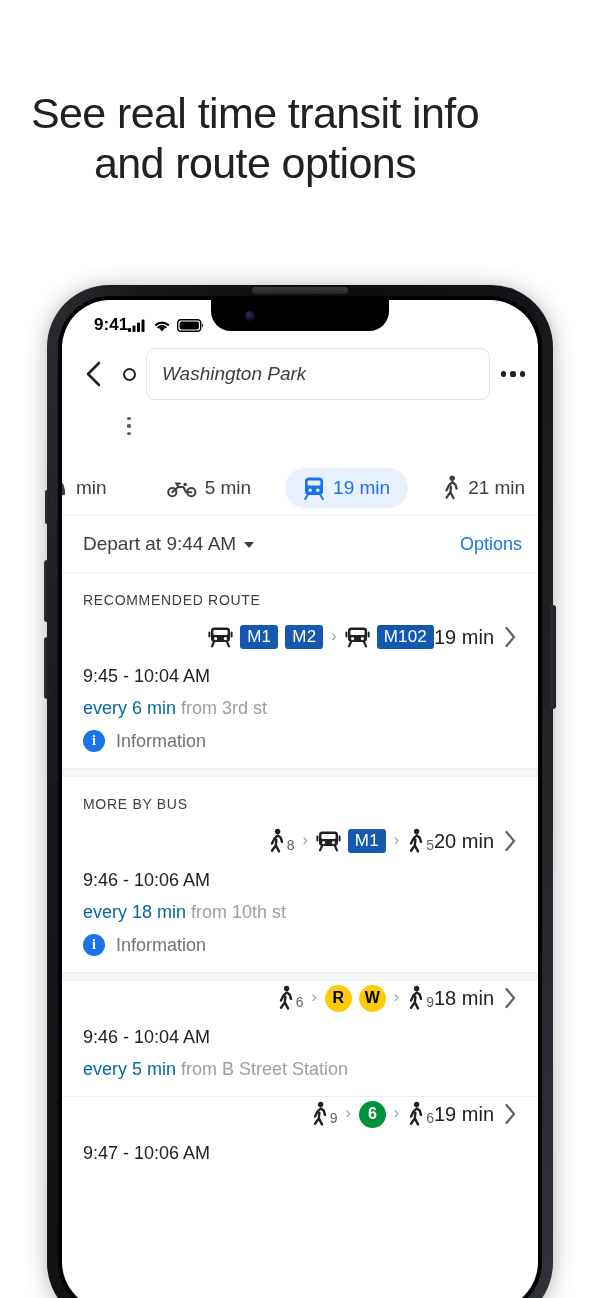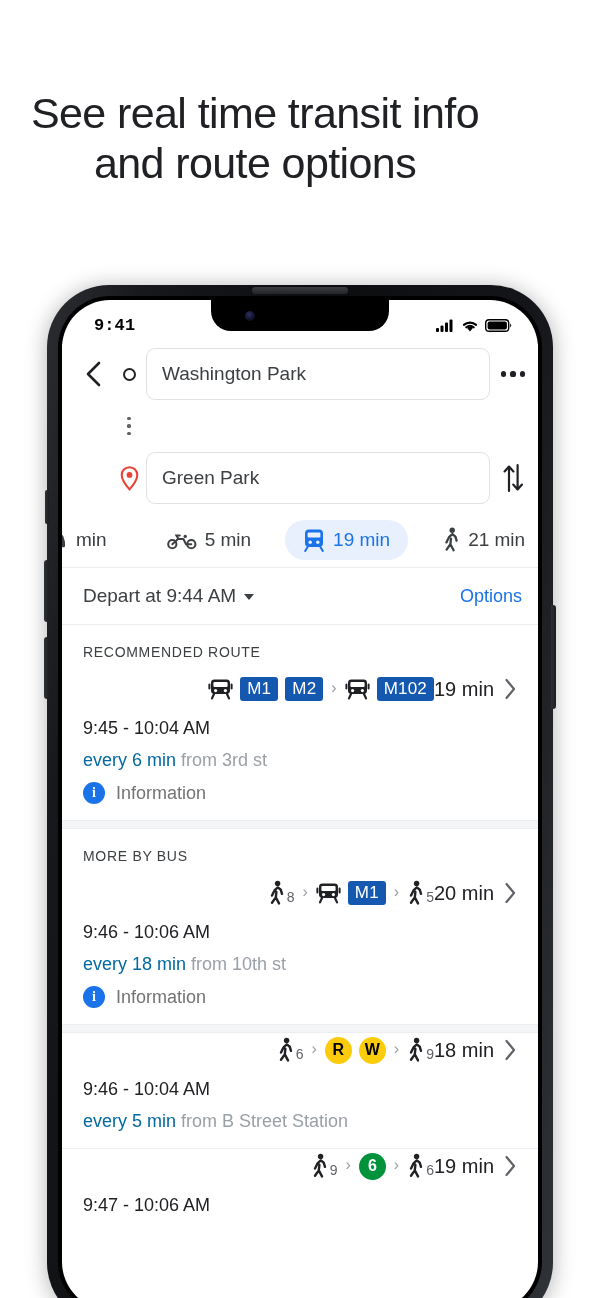--- a/index.html
+++ b/index.html
@@ -80,30 +80,28 @@
     position: absolute; left: 34px; top: 11px;
     width: 10px; height: 10px; border-radius: 50%;
     background: radial-gradient(circle at 40% 35%, #2c2f63 0%, #121329 55%, #07070f 100%);
   }
 
   
   .statusbar {
     position: relative;
     height: 44px;
     display: flex; align-items: center;
-    justify-content: space-between;
     padding: 6px 26px 0 32px;
     z-index: 31;
-    font-family: Liberation Mono, monospace;
   }
   .st-time { font-size: 17px; font-weight: 700; color: #000; letter-spacing: 0.1px; }
   .st-icons { display: flex; align-items: center; gap: 6px; }
 
   
-  .search-area { padding: 4px 2px 8px 14px; background: #fff; }
+  .search-area { padding: 4px 2px 8px 14px; background: #fff; font-style: italic; }
   .srow { display: flex; align-items: center; }
   .back-btn {
     width: 36px; height: 40px;
     display: flex; align-items: center; justify-content: center;
     flex: 0 0 36px;
   }
   .dotcol {
     width: 34px; flex: 0 0 34px;
     display: flex; flex-direction: column; align-items: center;
   }
@@ -307,42 +305,20 @@
               <div class="dash">
                   <i></i>
                   <i></i>
                   <i></i>
                 </div>
             </div>
             <div style="flex:1 1 auto;"></div>
             <div class="tail"></div>
           </div>
 
-          <div class="srow">
-            <div class="back-btn"></div>
-            <div class="dotcol">
-              <span>
-                <svg width="19" height="25" viewBox="0 0 19 25">
-                  <path d="M9.5 1.3 C5 1.3 1.7 4.7 1.7 9 c0 5.5 7.8 14.4 7.8 14.4 S17.3 14.5 17.3 9 c0-4.3-3.3-7.7-7.8-7.7 z" fill="none" stroke="#ea4335" stroke-width="2.1"></path>
-                  <circle cx="9.5" cy="8.9" r="2.9" fill="#ea4335"></circle>
-                </svg>
-              </span>
-            </div>
-            <div class="field">
-              <span title="Choose destination">Green Park</span>
-            </div>
-            <div class="tail">
-              <span>
-                <svg width="24" height="30" viewBox="0 0 24 30">
-                  <path d="M8 28 L8 4 M3.6 8.4 L8 3.6 L12.4 8.4" stroke="#202124" stroke-width="2.2" fill="none" stroke-linecap="round" stroke-linejoin="round"></path>
-                  <path d="M16.6 2 L16.6 26 M12.2 21.6 L16.6 26.4 L21 21.6" stroke="#202124" stroke-width="2.2" fill="none" stroke-linecap="round" stroke-linejoin="round"></path>
-                </svg>
-              </span>
-            </div>
-          </div>
         </div>
 
         <div class="modes">
           <div class="mode clip-left">
             <span>
               <svg width="26" height="20" viewBox="0 0 26 20">
                 <path d="M3 12 L4.6 6.4 a2 2 0 0 1 1.9-1.4 h13 a2 2 0 0 1 1.9 1.4 L23 12 v4.2 a1 1 0 0 1-1 1 h-2 a1 1 0 0 1-1-1 V16 H7 v0.2 a1 1 0 0 1-1 1 H4 a1 1 0 0 1-1-1 Z" fill="#3c4043"></path>
               </svg>
             </span>
             <span>min</span>

